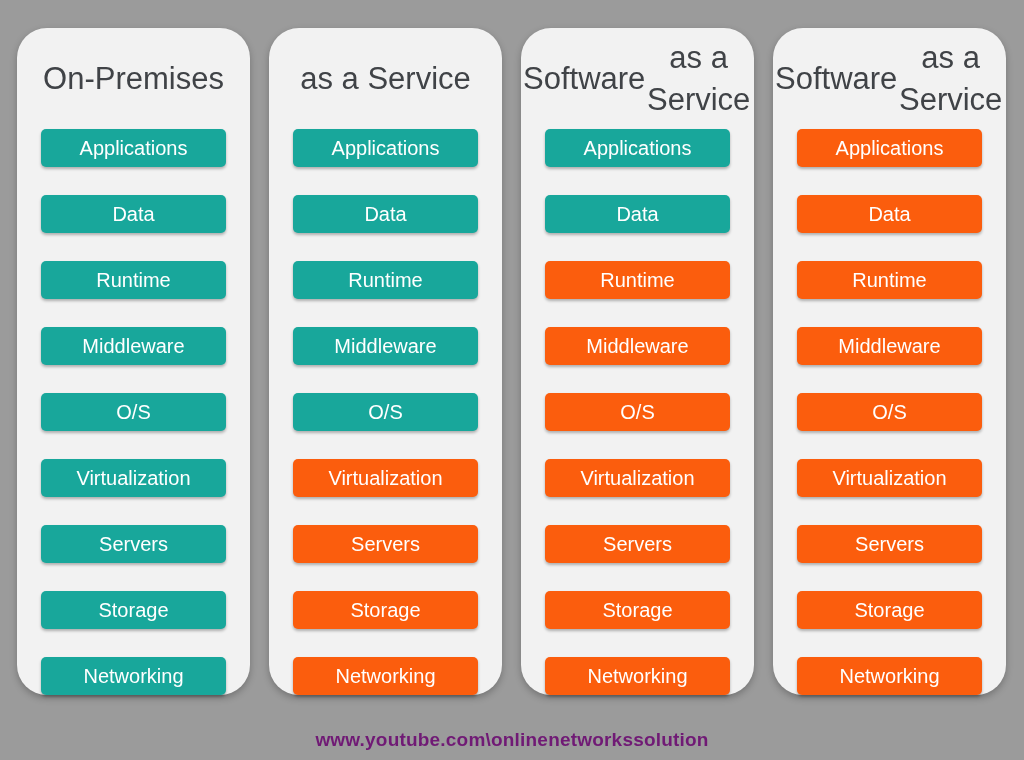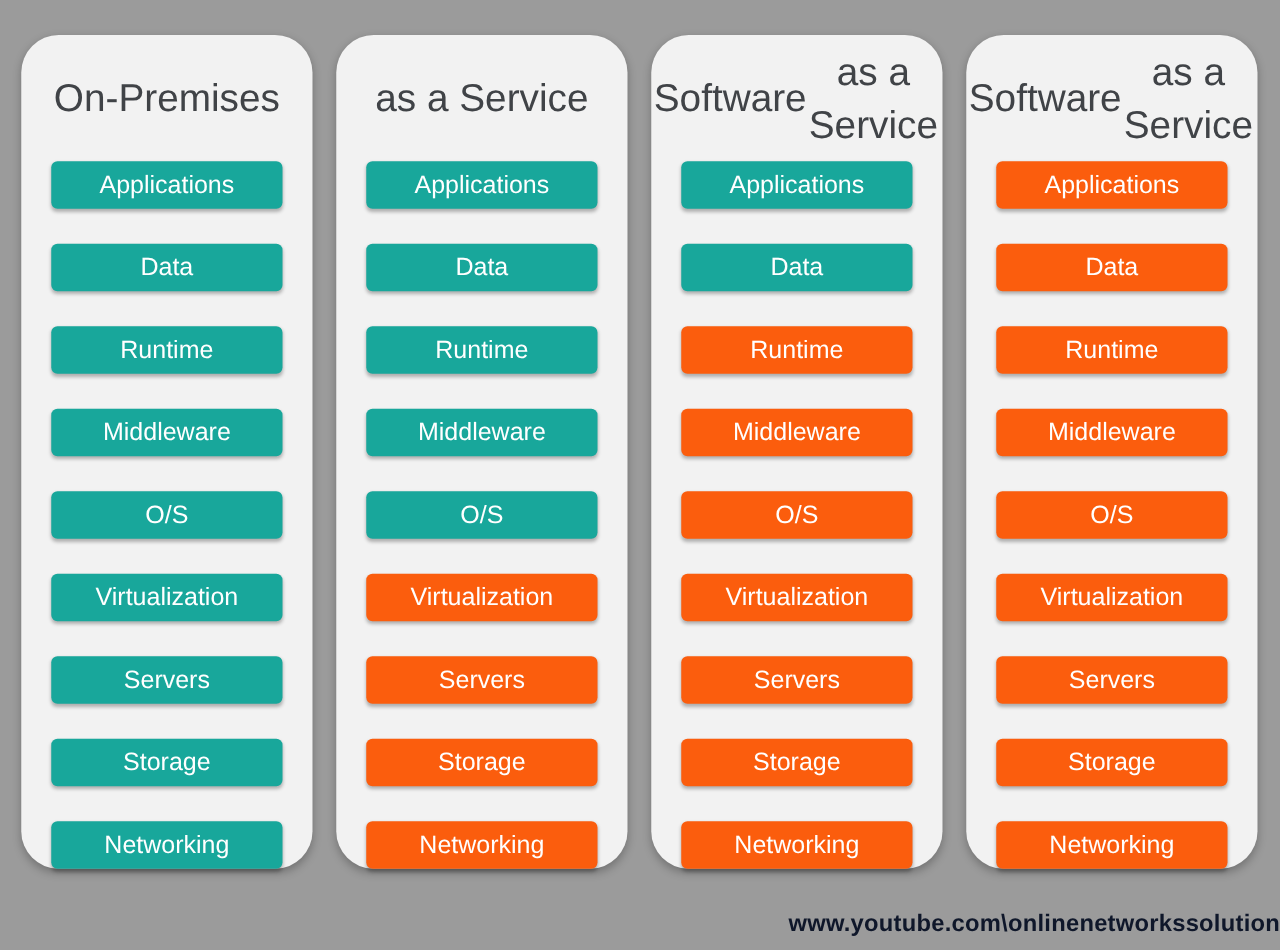--- a/index.html
+++ b/index.html
@@ -61,22 +61,22 @@
     font-size:20px;
     box-shadow:0 2px 3px rgba(0,0,0,0.28);
   }
   .layer.teal{background:var(--teal);}
   .layer.orange{background:var(--orange);}
   .footer{
     position:absolute;
     left:0;
     right:0;
     bottom:9px;
-    text-align:right;
-    color:#0f172a;
+    text-align:center;
+    color:#701a75;
     font-weight:bold;
     font-size:19px;
     letter-spacing:0.2px;
   }
 </style>
 </head>
 <body>
 
 <div class="board">
     <div class="card">

